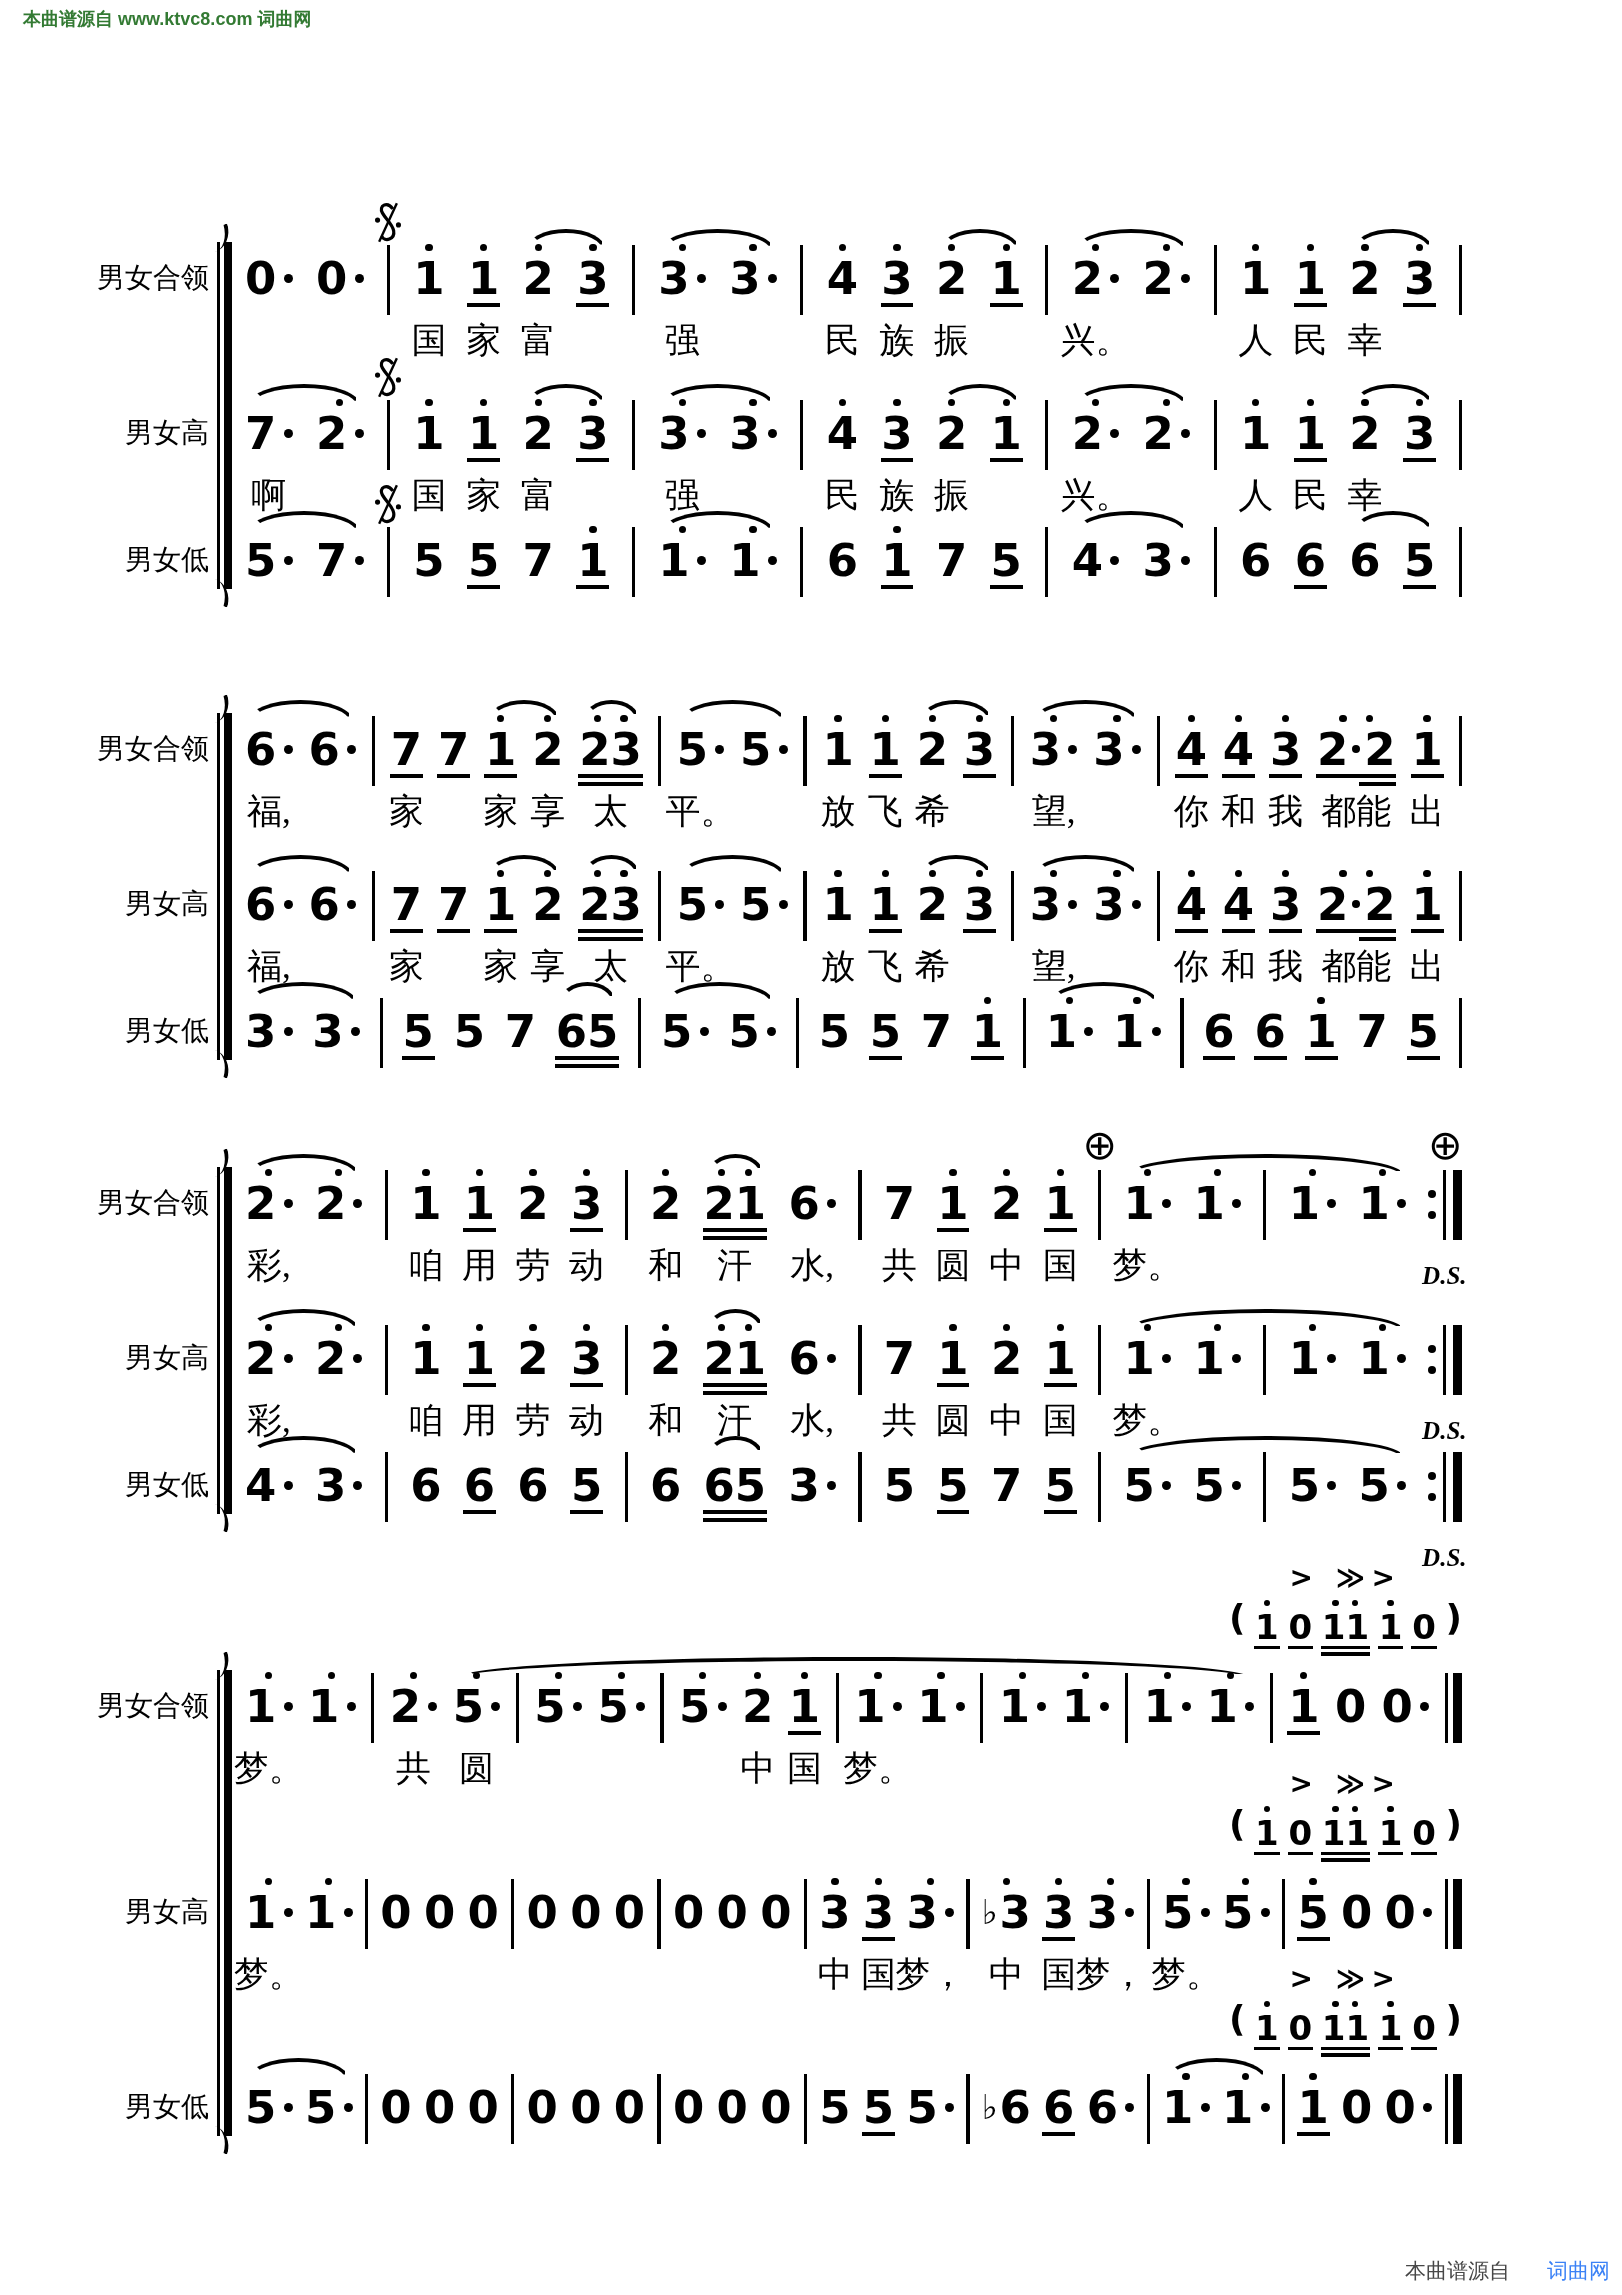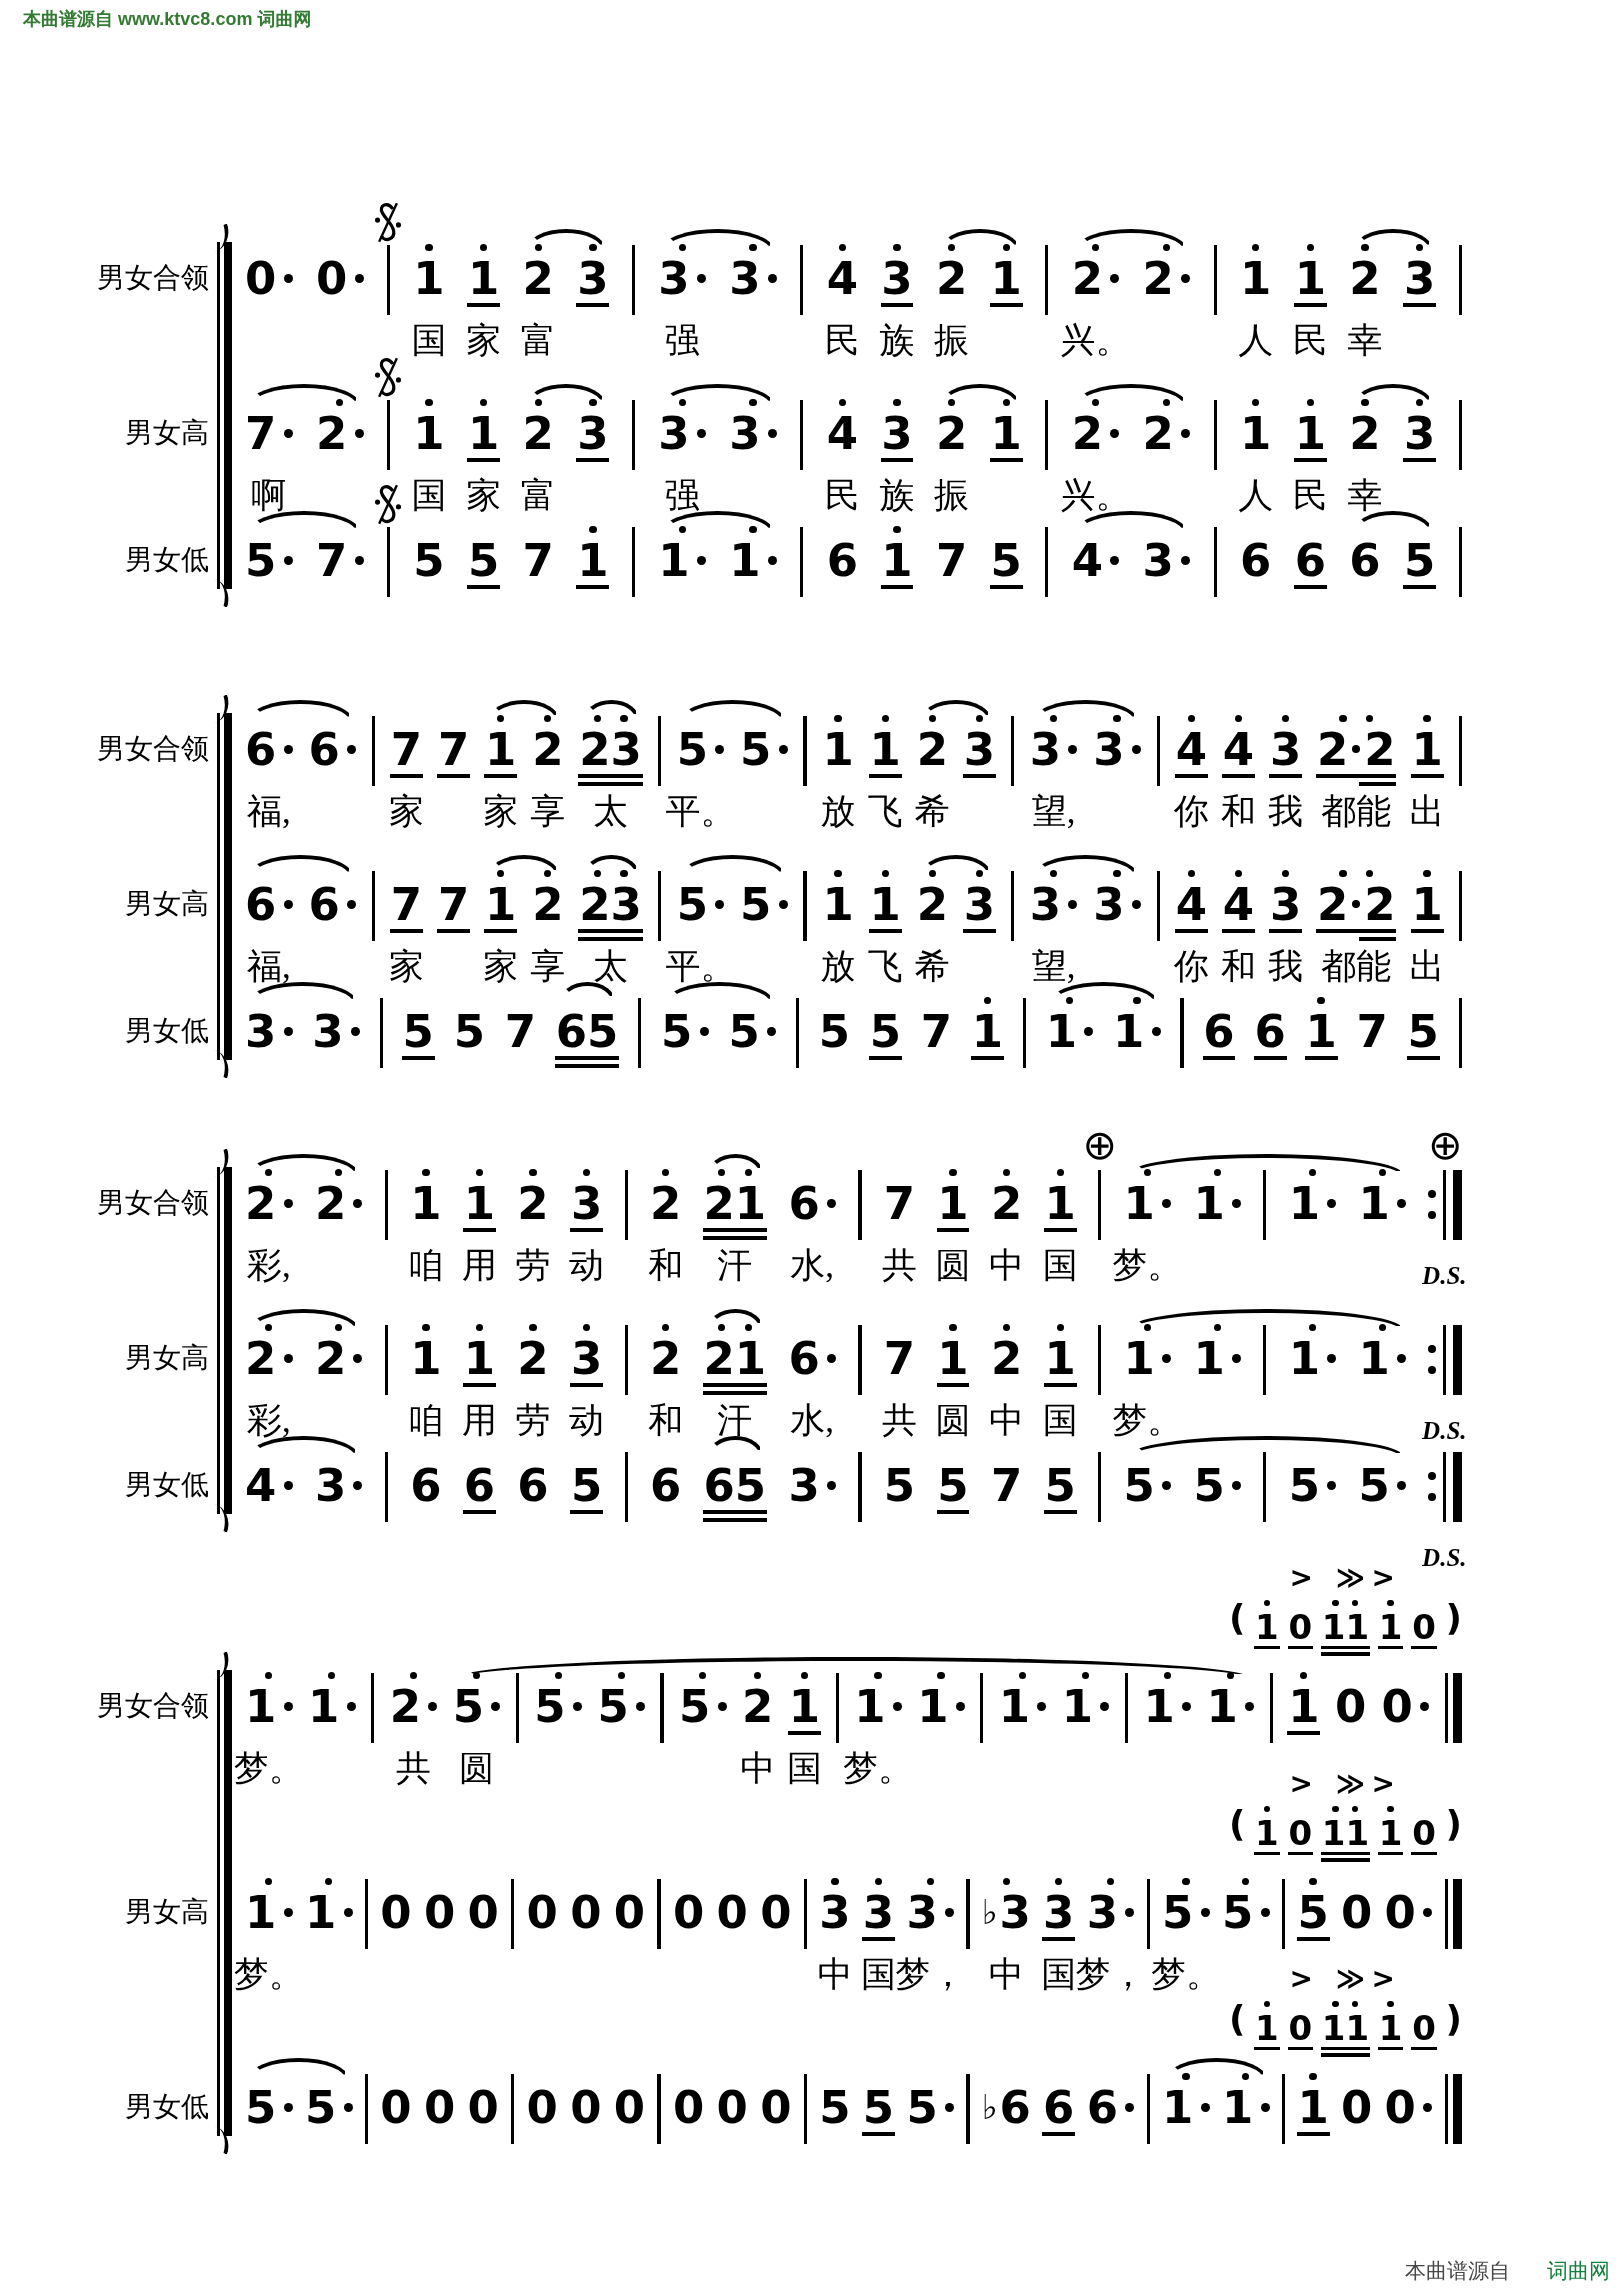--- a/index.html
+++ b/index.html
@@ -1,21 +1,21 @@
 <!DOCTYPE html>
 <html style="font-size:13px"><head>
 <meta charset="utf-8">
 <style>
   html,body { margin:0; padding:0; background:#fff; }
   .page { position:relative; width:1623px; height:2295px; background:#fff; color:#000;
           font-family:"Liberation Sans", sans-serif; overflow:hidden; }
 
   .wm-top { position:absolute; top:6.5px; left:23px; font-size:18px; font-weight:600; color:#337a33; }
   .wm-bottom { position:absolute; right:13px; bottom:9.7px; font-size:21px; color:#474747; }
-  .wm-bottom .pink { color:#15803d; margin-left:37px; }
+  .wm-bottom .pink { color:#3b82f6; margin-left:37px; }
 
   .system { position:absolute; left:0; width:1623px; }
   #sys1 { top:240px; } #sys2 { top:711px; } #sys3 { top:1165px; } #sys4 { top:1668px; }
 
   .sysline { position:absolute; left:217px; top:1.6px; bottom:8px; width:4px;
              border-left:3.2px solid #000; border-right:8px solid #000; }
   .sysline::before { content:""; position:absolute; top:-16px; left:-11.4px; width:18px; height:24px;
              border-right:4.9px solid #000; border-bottom-right-radius:19.5px 24px; transform:rotate(-16deg); }
   .sysline::after { content:""; position:absolute; bottom:-16px; left:-11.4px; width:18px; height:24px;
              border-right:4.9px solid #000; border-top-right-radius:19.5px 24px; transform:rotate(16deg); }

